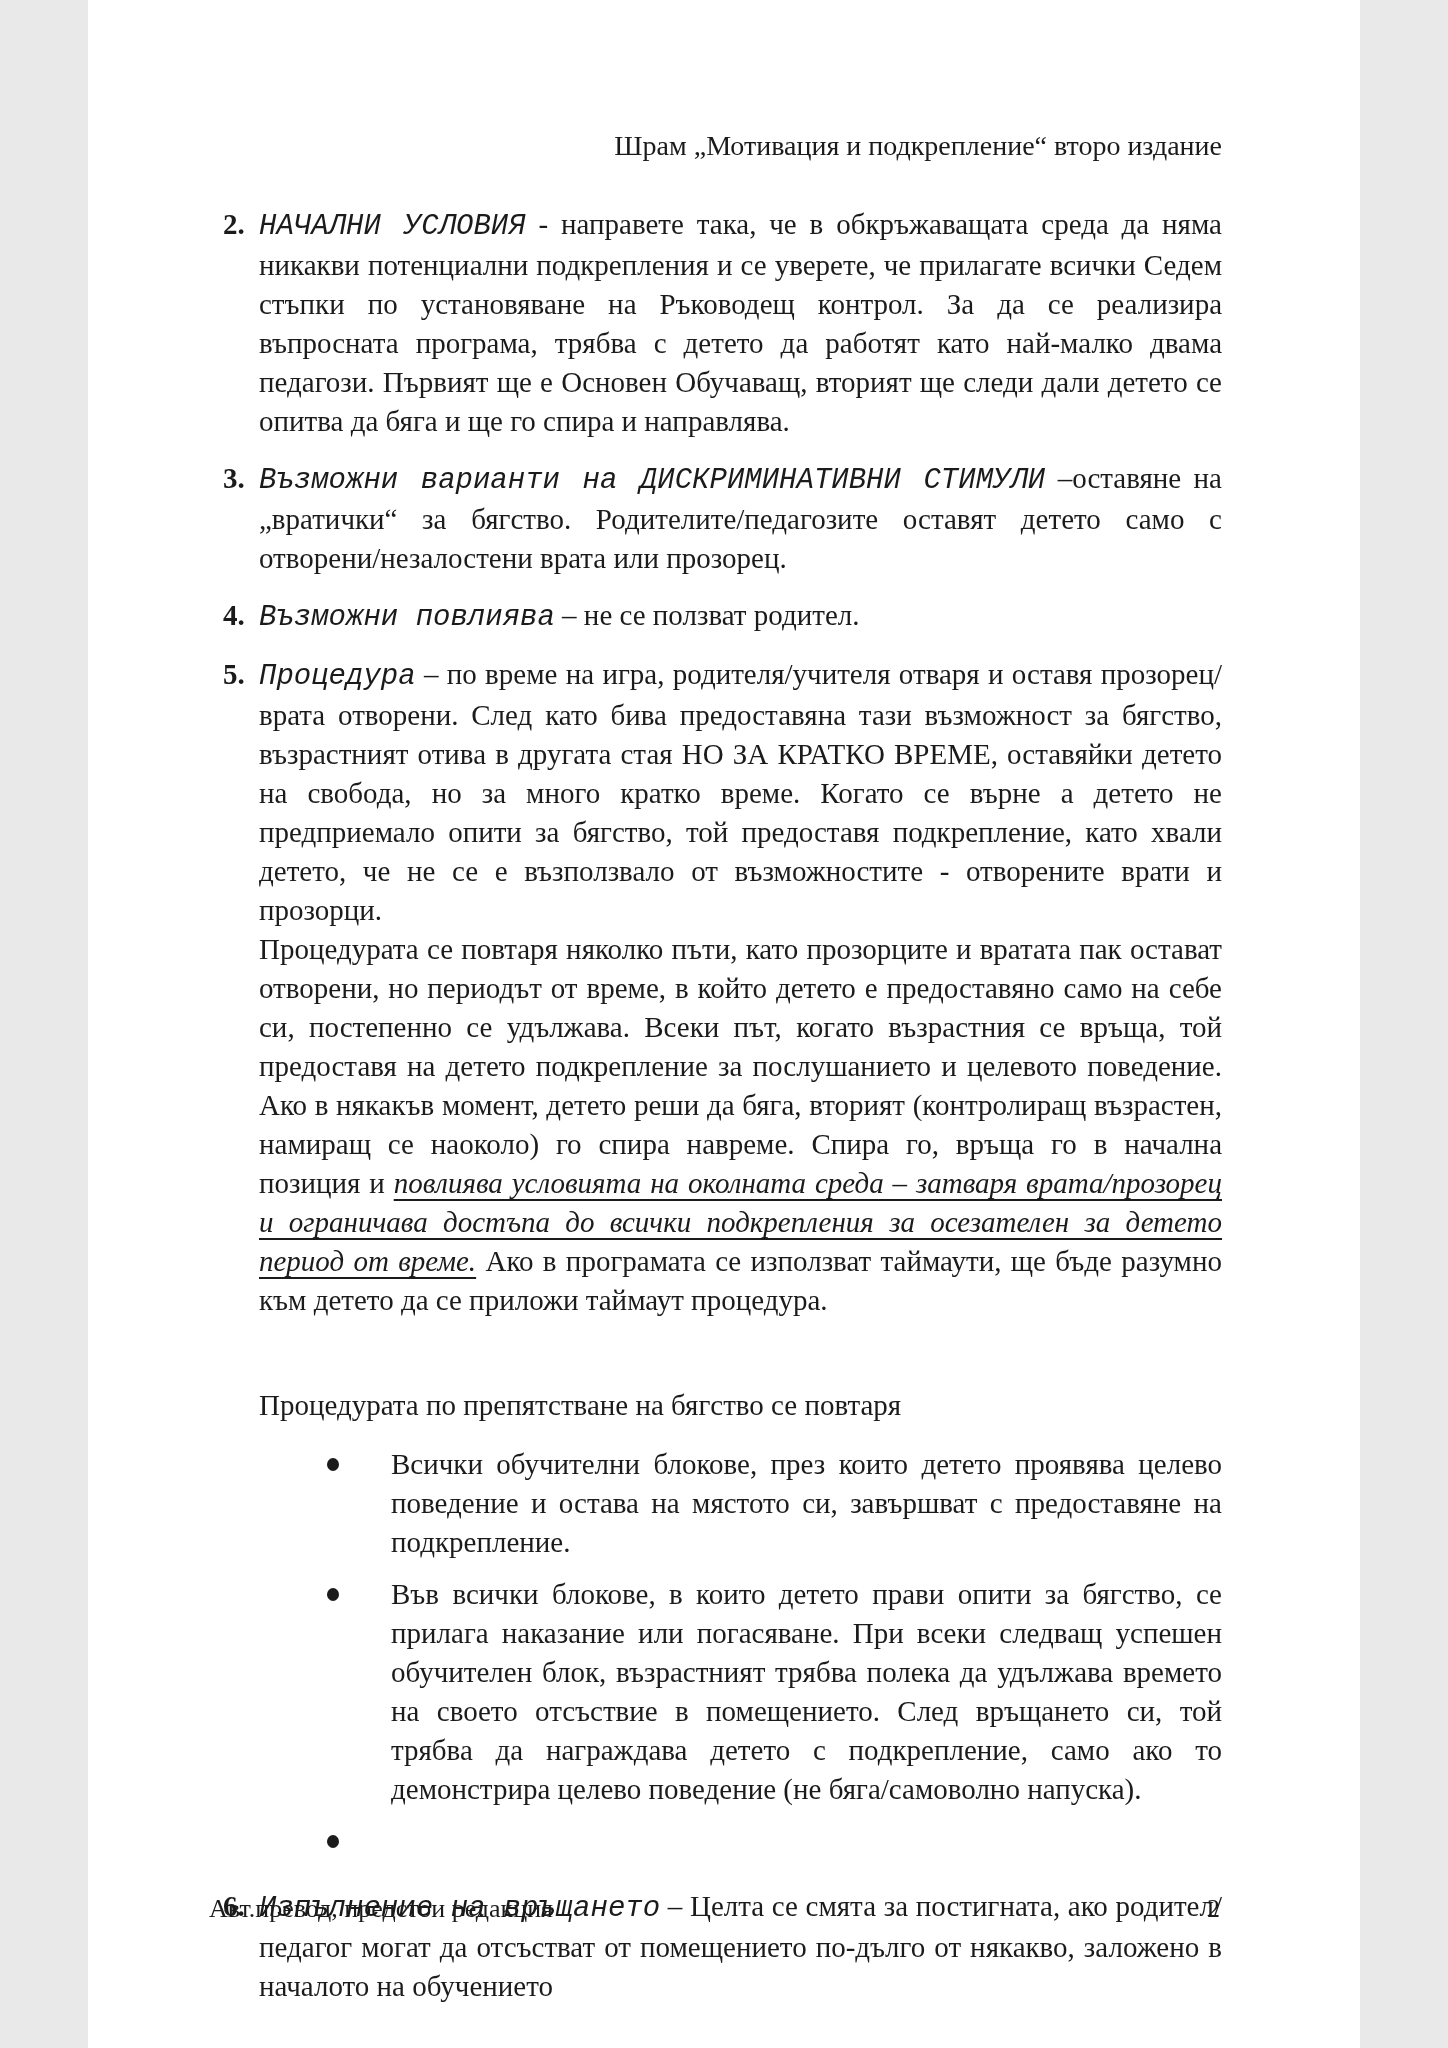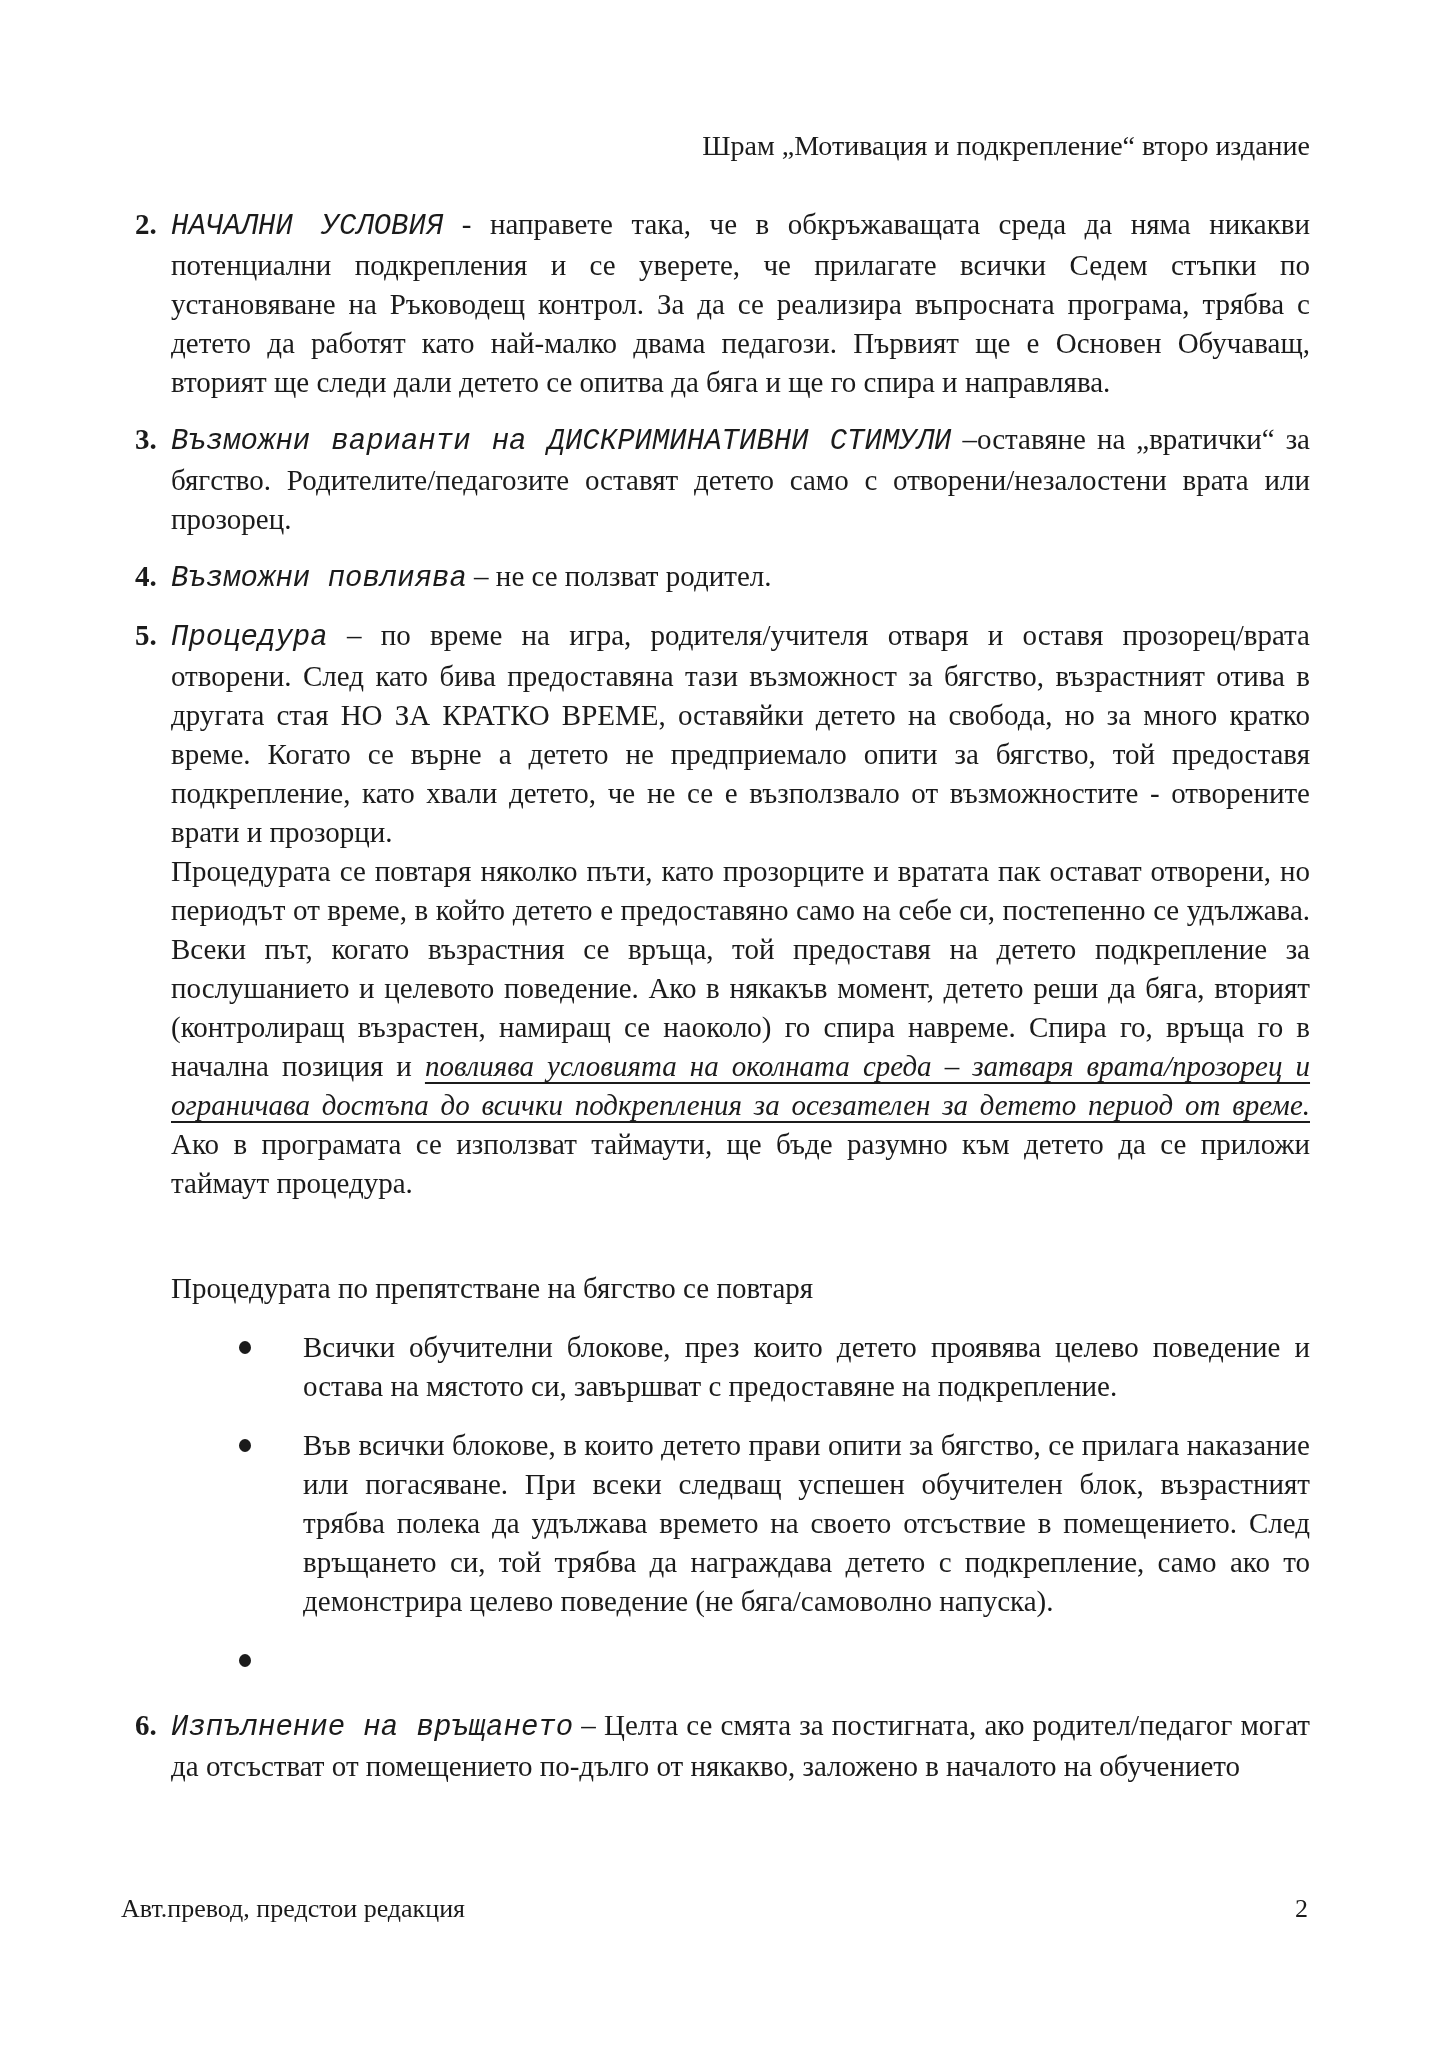--- a/index.html
+++ b/index.html
@@ -1,18 +1,18 @@
 <!DOCTYPE html>
 <html lang="bg"><head>
 <meta charset="utf-8">
 <style>
   html, body { margin: 0; padding: 0; background: #e9e9e9; }
   .page {
     position: relative;
-    width: 1448px;
+    width: 1272px;
     height: 2048px;
     margin: 0 auto;
     background: #ffffff;
     box-sizing: border-box;
     padding: 126px 138px 12px 135px;
     font-family: "Liberation Serif", "DejaVu Serif", serif;
     font-size: 29px;
     line-height: 39px;
     color: #1b1b1b;
     overflow: hidden;
@@ -20,21 +20,21 @@
   .header { text-align: right; font-size: 28px; }
   .item { position: relative; padding-left: 36px; text-align: justify; margin-top: 18px; }
   .item .num { position: absolute; left: 0; top: 0; font-weight: bold; font-style: normal; }
   .item-first { margin-top: 40px; }
   .lead { font-style: italic; font-family: Liberation Mono, monospace; }
   .para { margin-left: 36px; text-align: justify; }
   .para-repeat { }
   .para-intro { margin-top: 66px; text-align: left; }
   .useg { font-style: italic; text-decoration: underline; text-underline-offset: 6px; text-decoration-thickness: 2px; }
   .bullets { margin-top: 20px; }
-  .bullet { position: relative; padding-left: 168px; text-align: justify; margin-top: 20px; min-height: 39px; }
+  .bullet { position: relative; padding-left: 168px; text-align: justify; margin-top: 13px; min-height: 39px; }
   .dot { position: absolute; left: 104px; top: 13px; width: 12px; height: 13px; border-radius: 50%; background: #1b1b1b; }
   .item-6 { margin-top: 26px; }
   .footer {
     position: absolute;
     top: 1893px;
     left: 121px;
     right: 140px;
     display: flex;
     justify-content: space-between;
     font-size: 26px;

